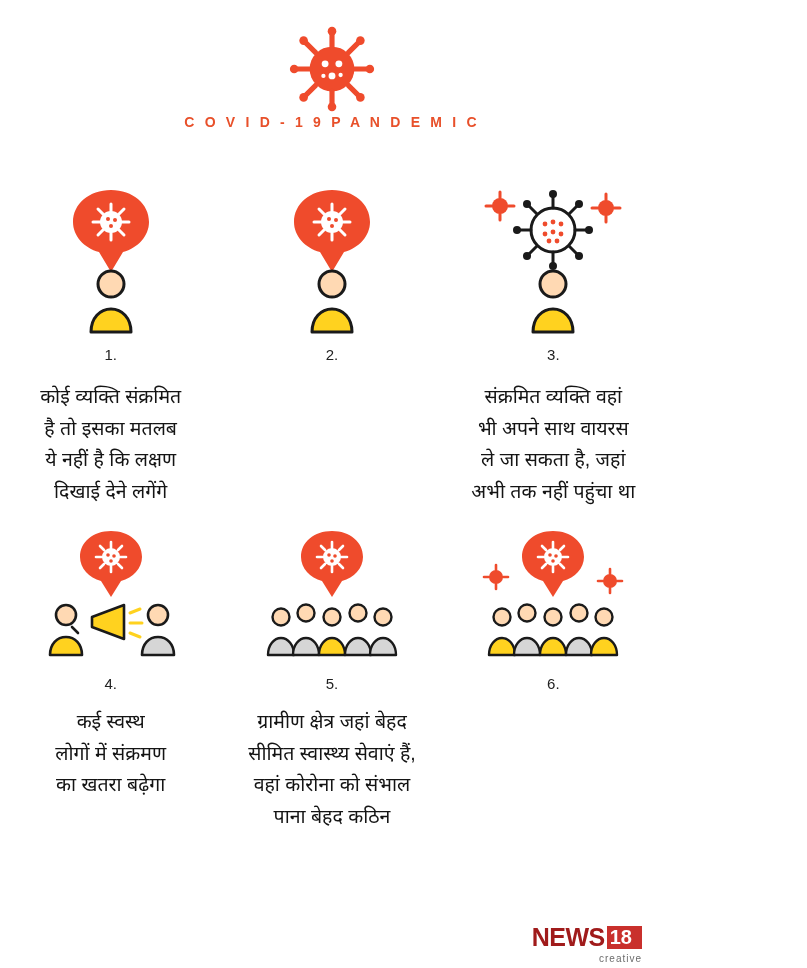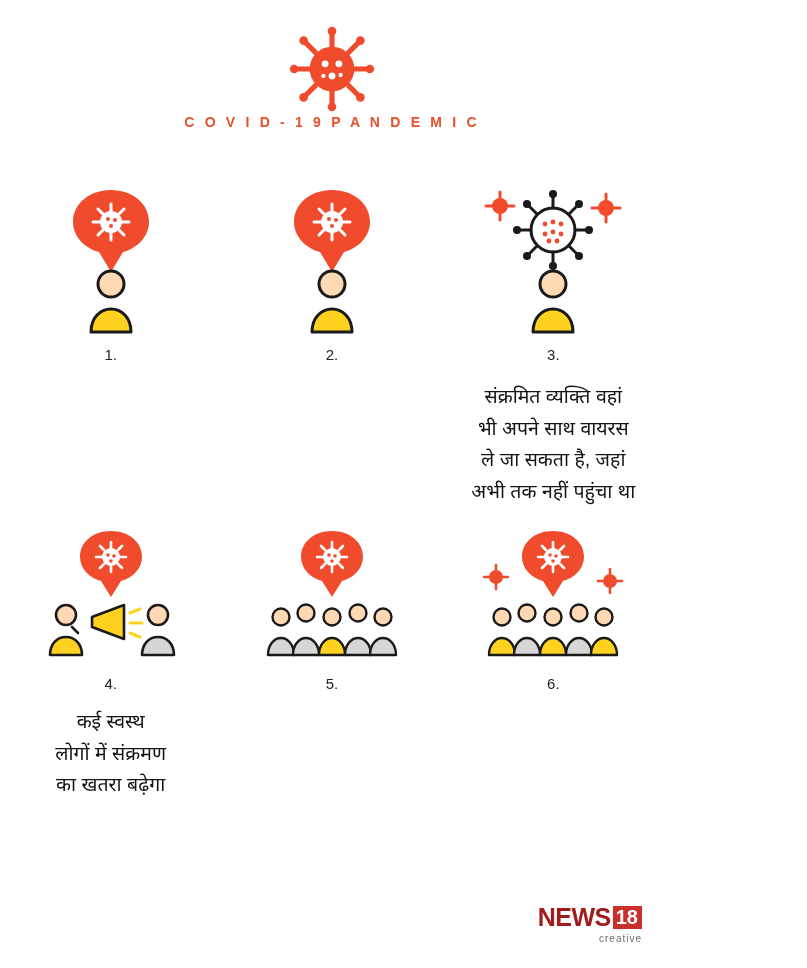--- a/index.html
+++ b/index.html
@@ -88,40 +88,40 @@
     white-space: pre-line;
   }
   .row2 .caption {
     margin-top: 14px;
   }
 
   
   .footer {
     position: absolute;
     right: 22px;
-    bottom: 24px;
+    bottom: 4px;
     text-align: right;
   }
   .news-logo {
     display: inline-flex;
     align-items: center;
     font-family: "Liberation Sans", sans-serif;
   }
   .news-word {
     font-size: 25px;
     font-weight: bold;
     letter-spacing: -0.5px;
     color: #a01b1b;
   }
   .news-18 {
     background: #c9302c;
     color: #ffffff;
     font-size: 20px;
     font-weight: bold;
-    padding: 1px 4px 2px 3px;
+    padding: 1px 10px 2px 3px;
     margin-left: 2px;
     line-height: 1;
   }
   .creative {
     display: block;
     font-size: 10px;
     color: #6c6c6c;
     letter-spacing: 1px;
     margin-top: 1px;
     text-align: right;
@@ -192,20 +192,24 @@
               <circle cx="57" cy="35" r="2"></circle>
               <circle cx="64" cy="36" r="2"></circle>
               <circle cx="60" cy="42" r="2"></circle>
             </g>
 
           <circle cx="60" cy="100" r="13" fill="#ffd9b3" stroke="#1a1a1a" stroke-width="3"></circle>
           <path d="M40 148c0-14 9-23 20-23s20 9 20 23z" fill="#ffd21f" stroke="#1a1a1a" stroke-width="3" stroke-linejoin="round"></path>
         </svg>
       </div>
       <div class="num">1.</div>
+      <div class="caption">कोई व्यक्ति संक्रमित
+है तो इसका मतलब
+ये नहीं है कि लक्षण
+दिखाई देने लगेंगे</div>
     </div>
 
     <div class="cell">
       <div class="art">
         <svg width="120" height="156" viewBox="0 0 120 156" aria-hidden="true">
           <path d="M60 6c-22 0-38 14-38 32 0 14 11 26 26 30l12 20 12-20c15-4 26-16 26-30 0-18-16-32-38-32z" fill="#ef4b2c"></path>
           <circle cx="60" cy="38" r="11" fill="#fff"></circle>
           <g stroke="#fff" stroke-width="3" stroke-linecap="round">
             <line x1="60" y1="27" x2="60" y2="20"></line>
             <line x1="60" y1="49" x2="60" y2="56"></line>
@@ -366,20 +370,24 @@
             <circle cx="75" cy="88" r="8.5" fill="#ffd9b3"></circle>
             <path d="M62 126c0-10 6-17 13-17s13 7 13 17z" fill="#ffd21f"></path>
             <circle cx="101" cy="84" r="8.5" fill="#ffd9b3"></circle>
             <path d="M88 126c0-10 6-17 13-17s13 7 13 17z" fill="#d6d6d6"></path>
             <circle cx="126" cy="88" r="8.5" fill="#ffd9b3"></circle>
             <path d="M113 126c0-10 6-17 13-17s13 7 13 17z" fill="#d6d6d6"></path>
           </g>
         </svg>
       </div>
       <div class="num">5.</div>
+      <div class="caption">ग्रामीण क्षेत्र जहां बेहद
+सीमित स्वास्थ्य सेवाएं हैं,
+वहां कोरोना को संभाल
+पाना बेहद कठिन</div>
     </div>
 
     <div class="cell row2">
       <div class="art small">
         <svg width="150" height="140" viewBox="0 0 150 140" aria-hidden="true">
           <path d="M75 2c-18 0-31 11-31 26 0 11 9 21 21 24l10 16 10-16c12-3 21-13 21-24 0-15-13-26-31-26z" fill="#ef4b2c"></path>
           <circle cx="75" cy="28" r="9" fill="#fff"></circle>
           <g stroke="#fff" stroke-width="2.6" stroke-linecap="round">
             <line x1="75" y1="19" x2="75" y2="13"></line>
               <line x1="75" y1="37" x2="75" y2="43"></line>

